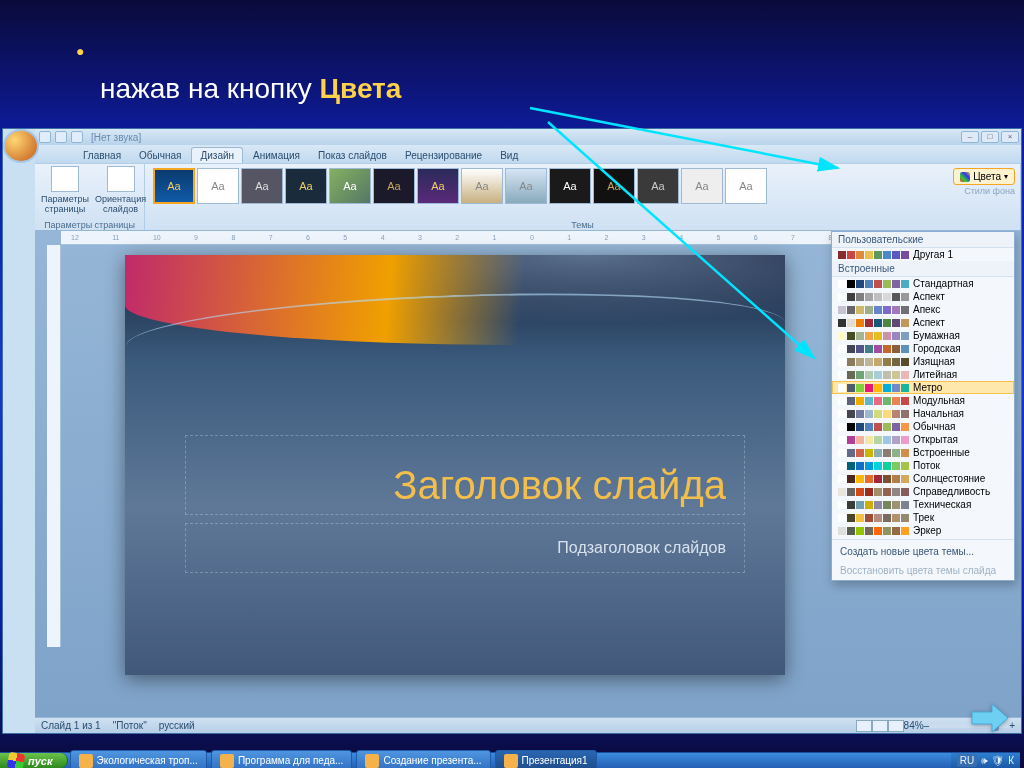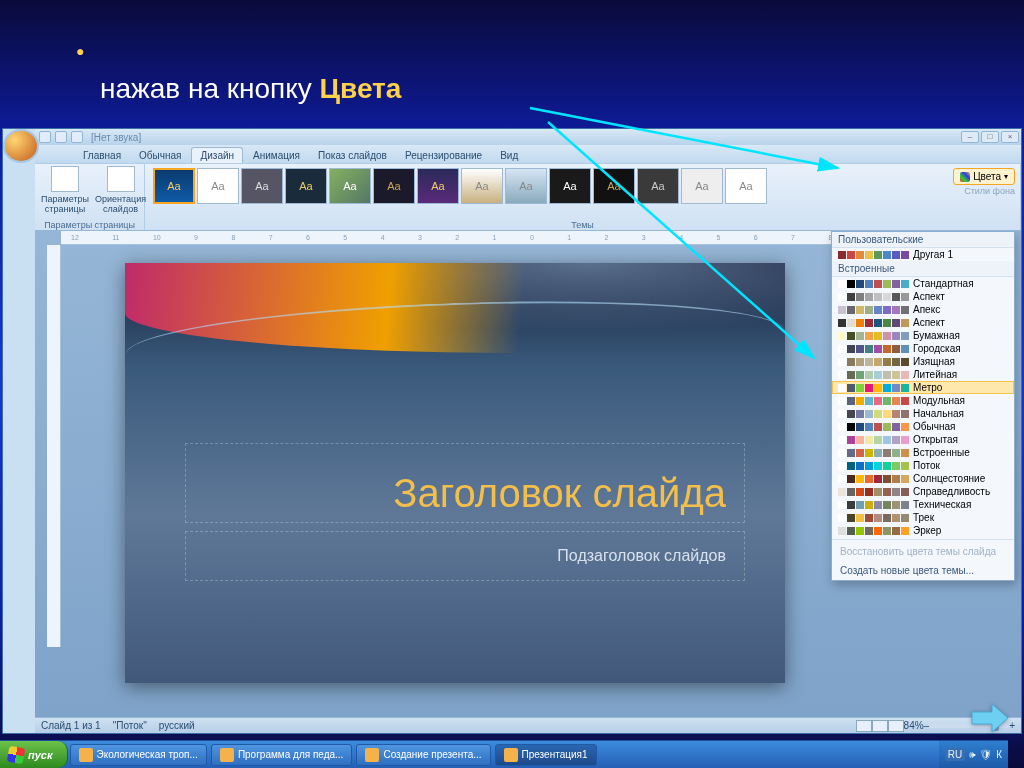--- a/index.html
+++ b/index.html
@@ -73,21 +73,21 @@
 .left-tabs div.active { background: #fff; }
 .slide-thumb-box { padding: 8px; }
 .mini-slide { width: 108px; height: 72px; background: linear-gradient(180deg,#0d3a68 0%, #1a5f9c 40%, #0d3a68 100%); border: 2px solid #f6a623; box-shadow: 0 0 0 1px #7a97b6; position: relative; }
 .mini-slide:before { content:""; position:absolute; top:28%; left:0; right:0; height:2px; background:rgba(120,200,240,.5); border-radius: 50%; transform: rotate(-3deg);}
 
 .canvas-wrap { flex: 1; position: relative; overflow: hidden; }
 .ruler-h { position:absolute; top:0; left:26px; right:18px; height:14px; background:#eef4fb; border-bottom:1px solid #a7c2db; font-size:7px; color:#5a7a99; display:flex; align-items:center; justify-content:space-between; padding:0 10px; }
 .ruler-h span{ opacity:.7;}
 .ruler-v { position:absolute; top:14px; left:12px; width:14px; bottom:70px; background:#eef4fb; border-right:1px solid #a7c2db; }
 
-.slide { position: absolute; top: 24px; left: 90px; width: 660px; height: 420px; background: linear-gradient(180deg,#19243e 0%, #3a5a7c 25%, #5f7898 60%, #41587a 100%); box-shadow: 0 4px 18px rgba(0,0,0,.45); margin-top: 8px; }
+.slide { position: absolute; top: 24px; left: 90px; width: 660px; height: 420px; background: linear-gradient(180deg,#19243e 0%, #3a5a7c 25%, #5f7898 60%, #41587a 100%); box-shadow: 0 4px 18px rgba(0,0,0,.45); }
 .slide .wave1 { position:absolute; top:0; left:0; right:0; height:90px; background: linear-gradient(95deg,#c02a6a 0%,#f0a000 40%, rgba(0,0,0,0) 60%), radial-gradient(ellipse at 70% 0%, #5a708e 0%, rgba(0,0,0,0) 55%); border-bottom-left-radius: 60% 40px; }
 .slide .wave2 { position:absolute; top:40px; left:0; right:0; height:50px; border-top: 2px solid rgba(180,220,250,.6); border-radius: 50% 50% 0 0 / 40px 40px 0 0; transform: rotate(-2deg);}
 .title-box { position:absolute; top:180px; left:60px; right:40px; height:80px; border:1px dashed rgba(255,255,255,.25); display:flex; align-items:flex-end; justify-content:flex-end; padding:6px 18px; }
 .title-box span{ font-size: 40px; color:#f4be4b; }
 .sub-box { position:absolute; top:268px; left:60px; right:40px; height:50px; border:1px dashed rgba(255,255,255,.25); display:flex; align-items:center; justify-content:flex-end; padding:0 18px; }
 .sub-box span{ font-size:16px; color:#d7e2ec; }
 
 .notes { position:absolute; bottom:0; left:26px; right:18px; height:52px; background:#fff; border-top:1px solid #a7c2db; font-size:11px; color:#888; padding:4px 8px; }
 
 .statusbar { height: 16px; background: linear-gradient(#d0e1f2,#b5cee6); border-top: 1px solid #94b7d7; font-size: 10px; color: #2a4d70; display: flex; align-items: center; padding: 0 6px; gap: 12px; position: relative; }
@@ -105,21 +105,21 @@
 .dd-section { padding: 2px 6px; color: #3a587a; background:#eef3fa; border-bottom:1px solid #d3e0ef;}
 .dd-row { display: flex; align-items: center; gap: 4px; padding: 1px 6px; cursor: pointer; }
 .dd-row.hover { background: #ffe8ac; border: 1px solid #f6c14d; padding: 0 5px; }
 .dd-row .swatches { display: flex; gap: 1px; }
 .dd-row .swatches i { width: 8px; height: 8px; display:block; }
 .dd-sep { height: 1px; background: #d3e0ef; margin: 2px 0; }
 .dd-cmd { padding: 4px 8px; color: #3a587a; cursor:pointer; }
 .dd-cmd.disabled { color: #a0b2c6; }
 
 
-.taskbar { position:absolute; bottom:0; left:0; right:16px; height:28px; background: linear-gradient(#3c8cde,#245fb5); display:flex; align-items:center; font-size:11px; color:#fff; border-top:1px solid #1a4e9d; z-index:50; }
+.taskbar { position:absolute; bottom:0; left:0; right:4px; height:16px; background: linear-gradient(#3c8cde,#245fb5); display:flex; align-items:center; font-size:11px; color:#fff; border-top:1px solid #1a4e9d; z-index:50; }
 .start-btn { height:100%; padding:0 14px 0 8px; background:linear-gradient(#6cc24a,#2e8a1f); border-right:1px solid #1f6d12; border-radius:0 10px 10px 0; display:flex; align-items:center; gap:4px; font-weight:bold; font-style:italic; }
 .start-flag { width:16px; height:16px; background: conic-gradient(#e33 0 25%, #3c3 0 50%, #33e 0 75%, #ec3 0 100%); border-radius:3px; transform: rotate(10deg);}
 .task-item { height:22px; margin:0 2px; padding:0 8px; background:linear-gradient(#4f95e0,#2f6fc0); border:1px solid #1e5aa7; border-radius:3px; display:flex; align-items:center; gap:4px; max-width:150px; white-space:nowrap; overflow:hidden; text-overflow:ellipsis; font-size:10px;}
 .task-item.active { background:linear-gradient(#2a66b0,#1c4a8a); }
 .task-item .ico{width:14px;height:14px;background:#f6b24a;border-radius:2px;}
 .tray { margin-left:auto; height:100%; padding:0 6px; background:linear-gradient(#2f7fd0,#1c5aa7); display:flex; align-items:center; gap:4px; font-size:10px;}
 .tray span{opacity:.9;}
 .tray .lang{background:#3a6fb0;padding:1px 3px;border-radius:2px;}
 
 
@@ -521,22 +521,22 @@
                 <i style="background: rgb(148, 198, 0);"></i>
                 <i style="background: rgb(113, 104, 90);"></i>
                 <i style="background: rgb(255, 103, 0);"></i>
                 <i style="background: rgb(144, 148, 101);"></i>
                 <i style="background: rgb(149, 107, 67);"></i>
                 <i style="background: rgb(254, 160, 34);"></i>
               </div>
               <span>Эркер</span>
             </div>
             <div class="dd-sep"></div>
+            <div class="dd-cmd">Создать новые цвета темы...</div>
             <div class="dd-cmd disabled">Восстановить цвета темы слайда</div>
-            <div class="dd-cmd">Создать новые цвета темы...</div>
           </div>
       </div>
     </div>
 
     <div class="statusbar">
       <span>Слайд 1 из 1</span>
       <span>"Поток"</span>
       <span>русский</span>
       <div class="right">
         <span class="view-btn"></span>

